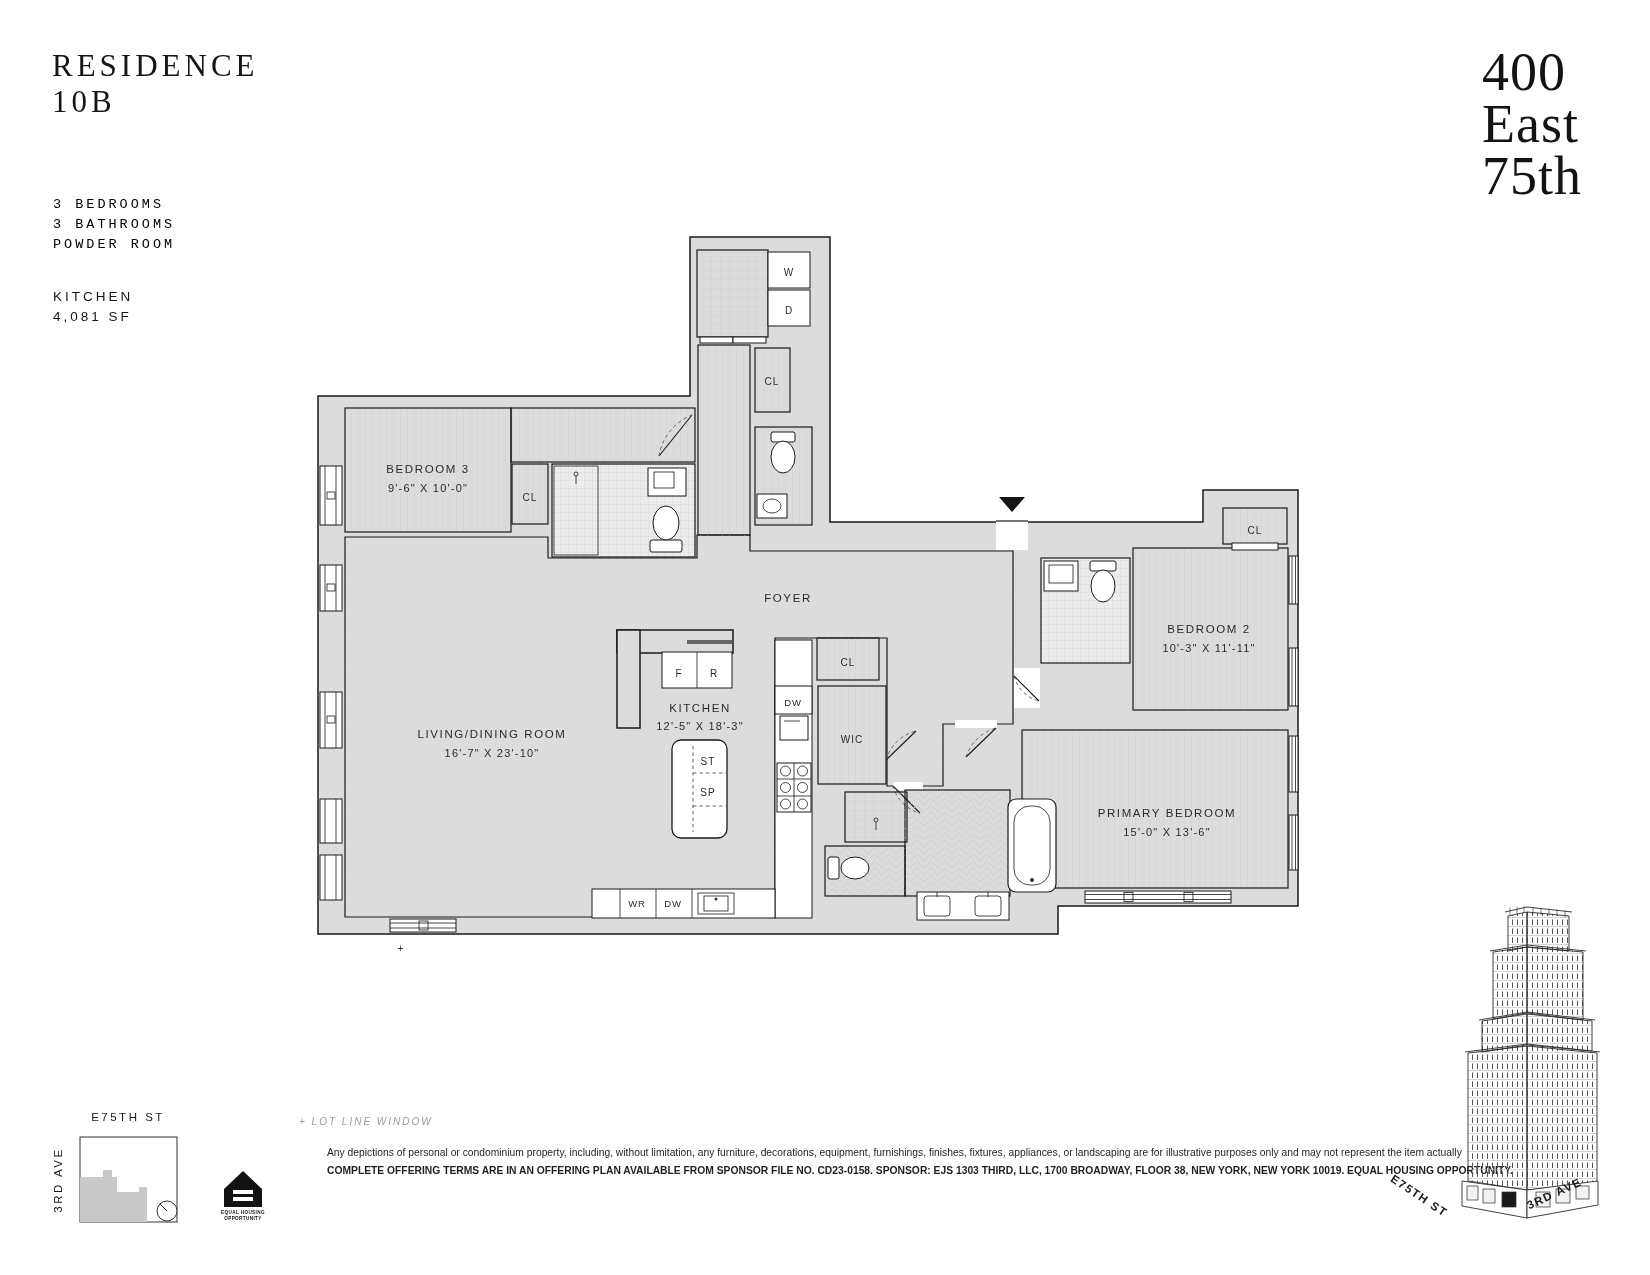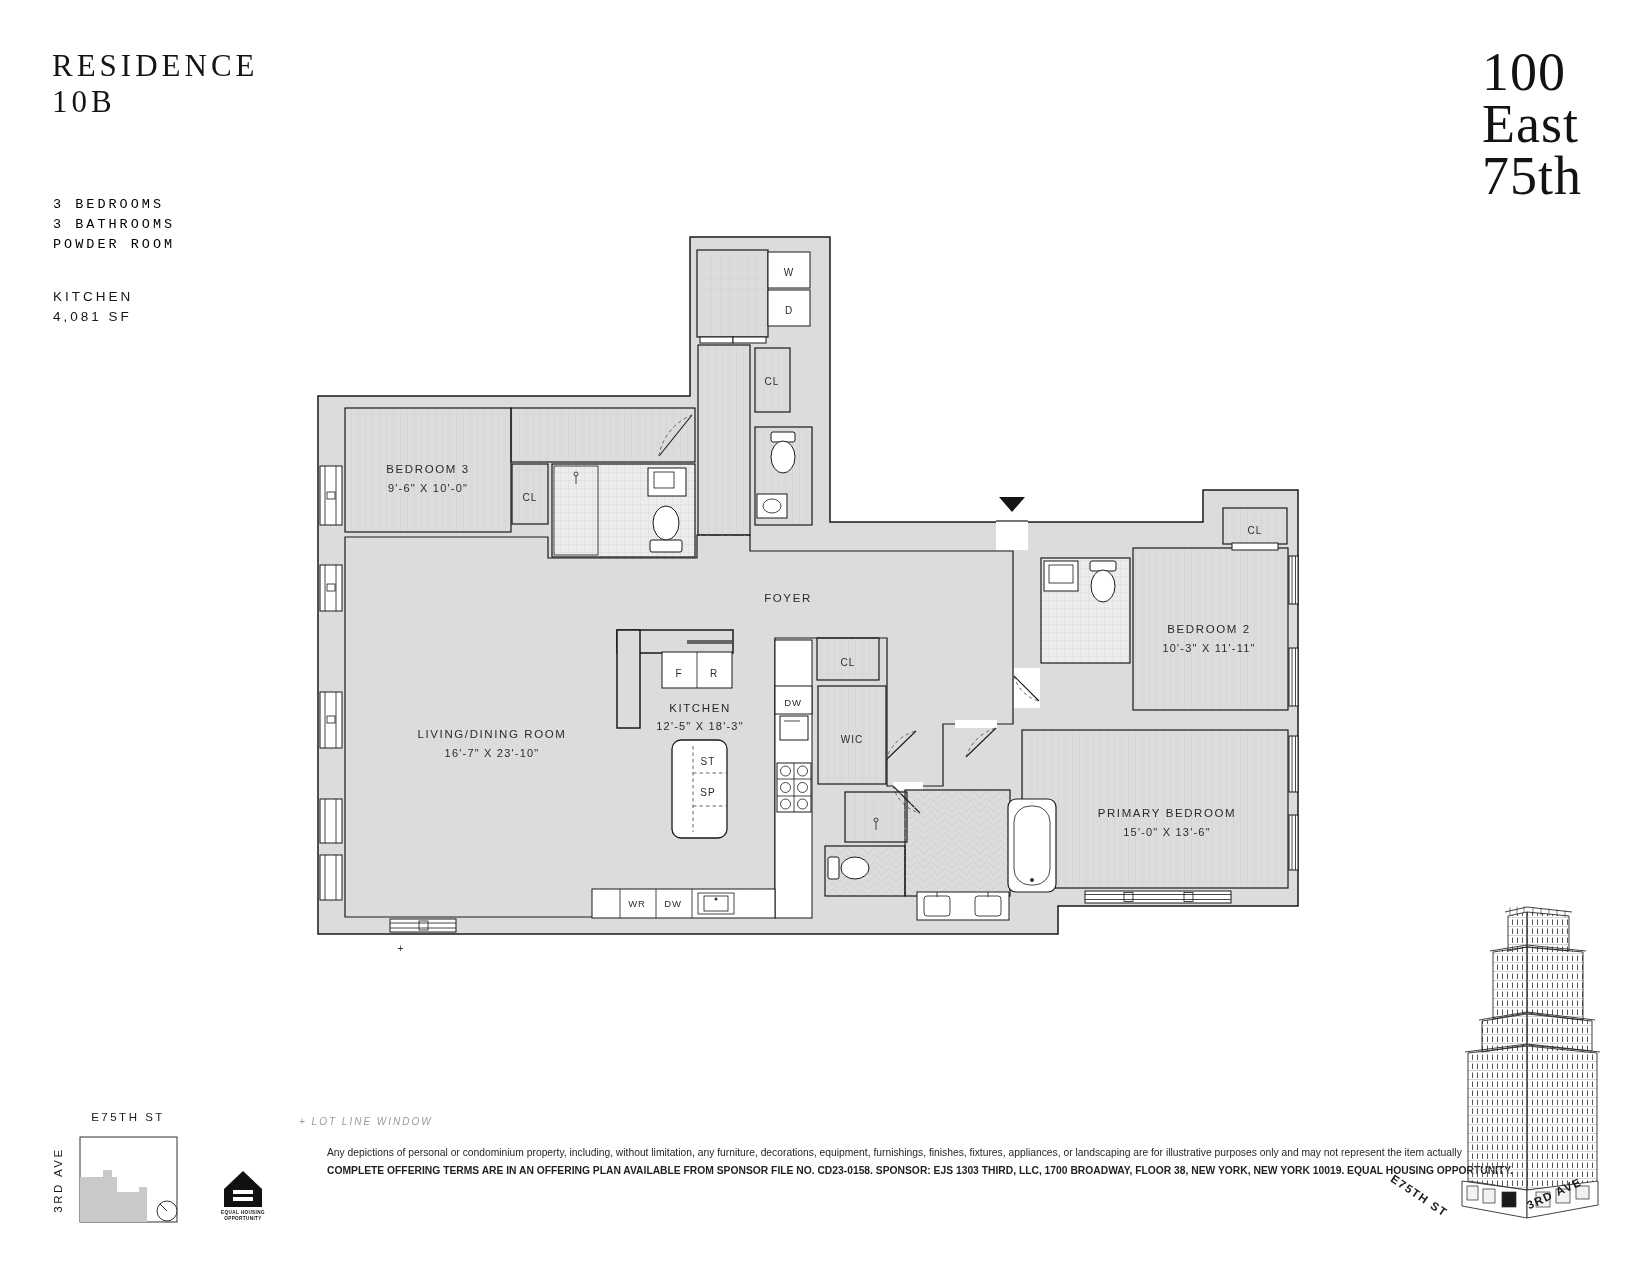--- a/index.html
+++ b/index.html
@@ -49,21 +49,21 @@
   <div>3 BEDROOMS</div>
   <div>3 BATHROOMS</div>
   <div>POWDER ROOM</div>
 </div>
 <div class="abs interior" style="left:53px;top:287px;">
   <div>KITCHEN</div>
   <div>4,081 SF</div>
 </div>
 
 <div class="abs brand" style="left:1482px;top:46px;">
-  <div>100</div>
+  <div>400</div>
   <div>East</div>
   <div>75th</div>
 </div>
 
 <div class="abs legend" style="left:299px;top:1116px;">+ LOT LINE WINDOW</div>
 <div class="abs disclaimer" style="left:303px;top:1144px;">
   <div>Any depictions of personal or condominium property, including, without limitation, any furniture, decorations, equipment, furnishings, finishes, fixtures, appliances, or landscaping are for illustrative purposes only and may not represent the item actually</div>
   <div>COMPLETE OFFERING TERMS ARE IN AN OFFERING PLAN AVAILABLE FROM SPONSOR FILE NO. CD23-0158. SPONSOR: EJS 1303 THIRD, LLC, 1700 BROADWAY, FLOOR 38, NEW YORK, NEW YORK 10019. EQUAL HOUSING OPPORTUNITY.</div>
 </div>
 

